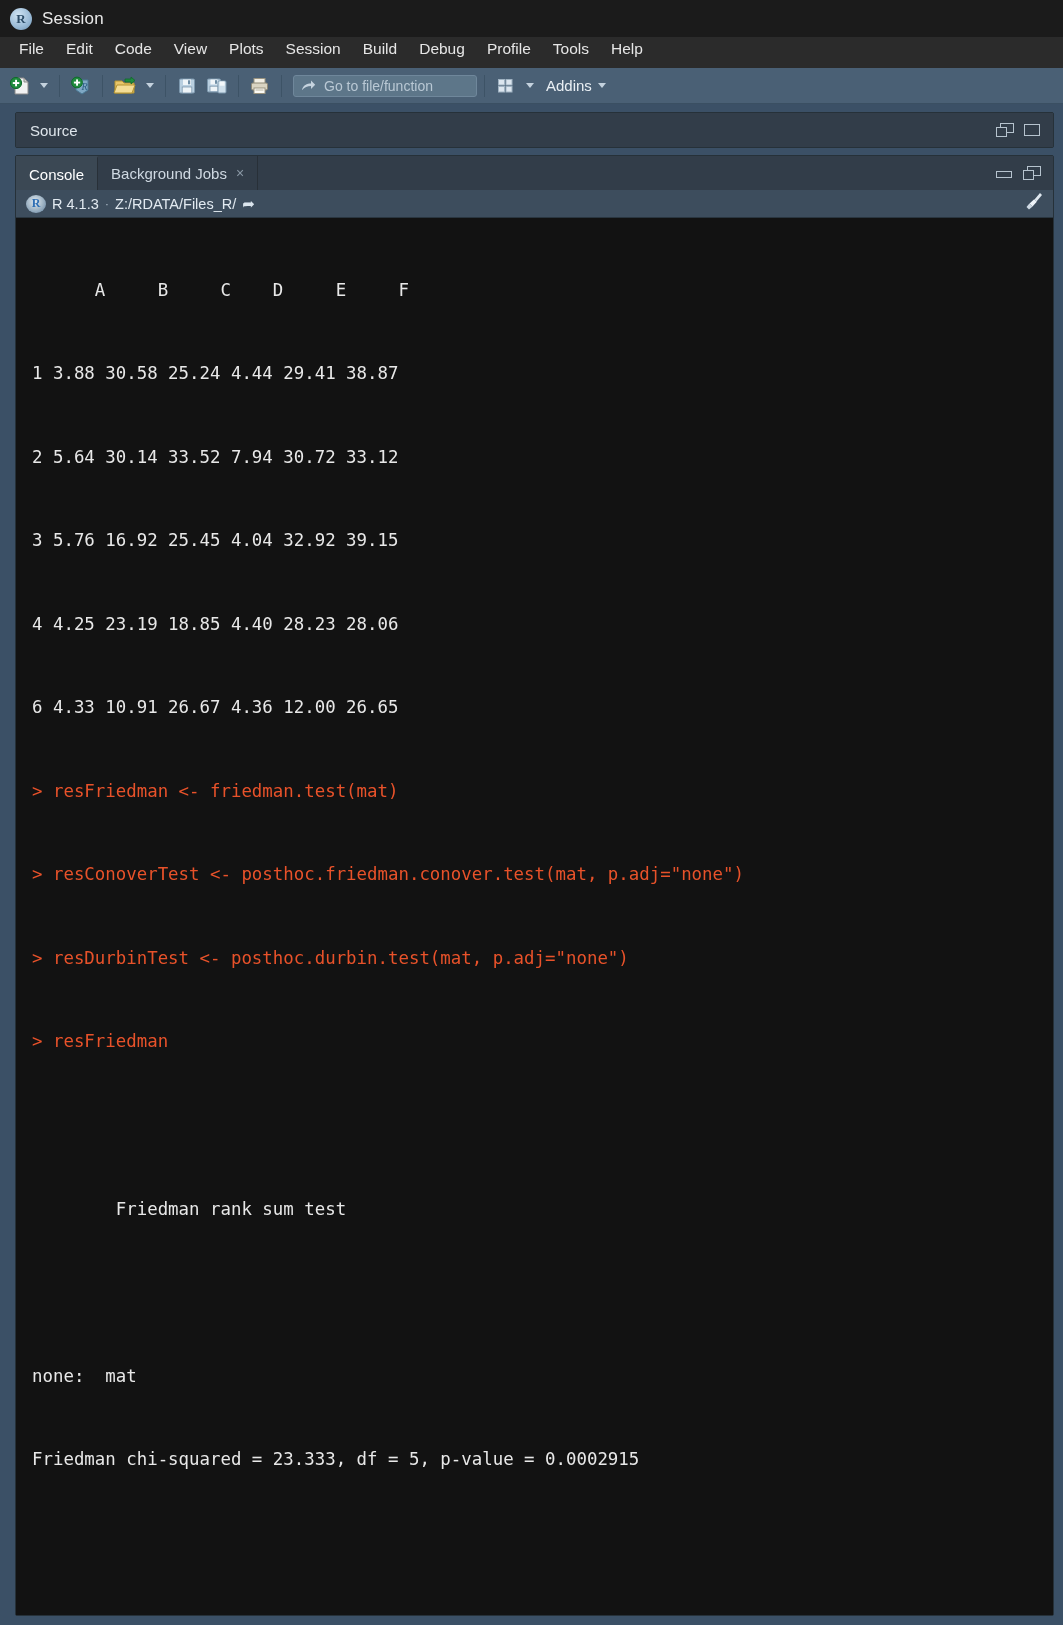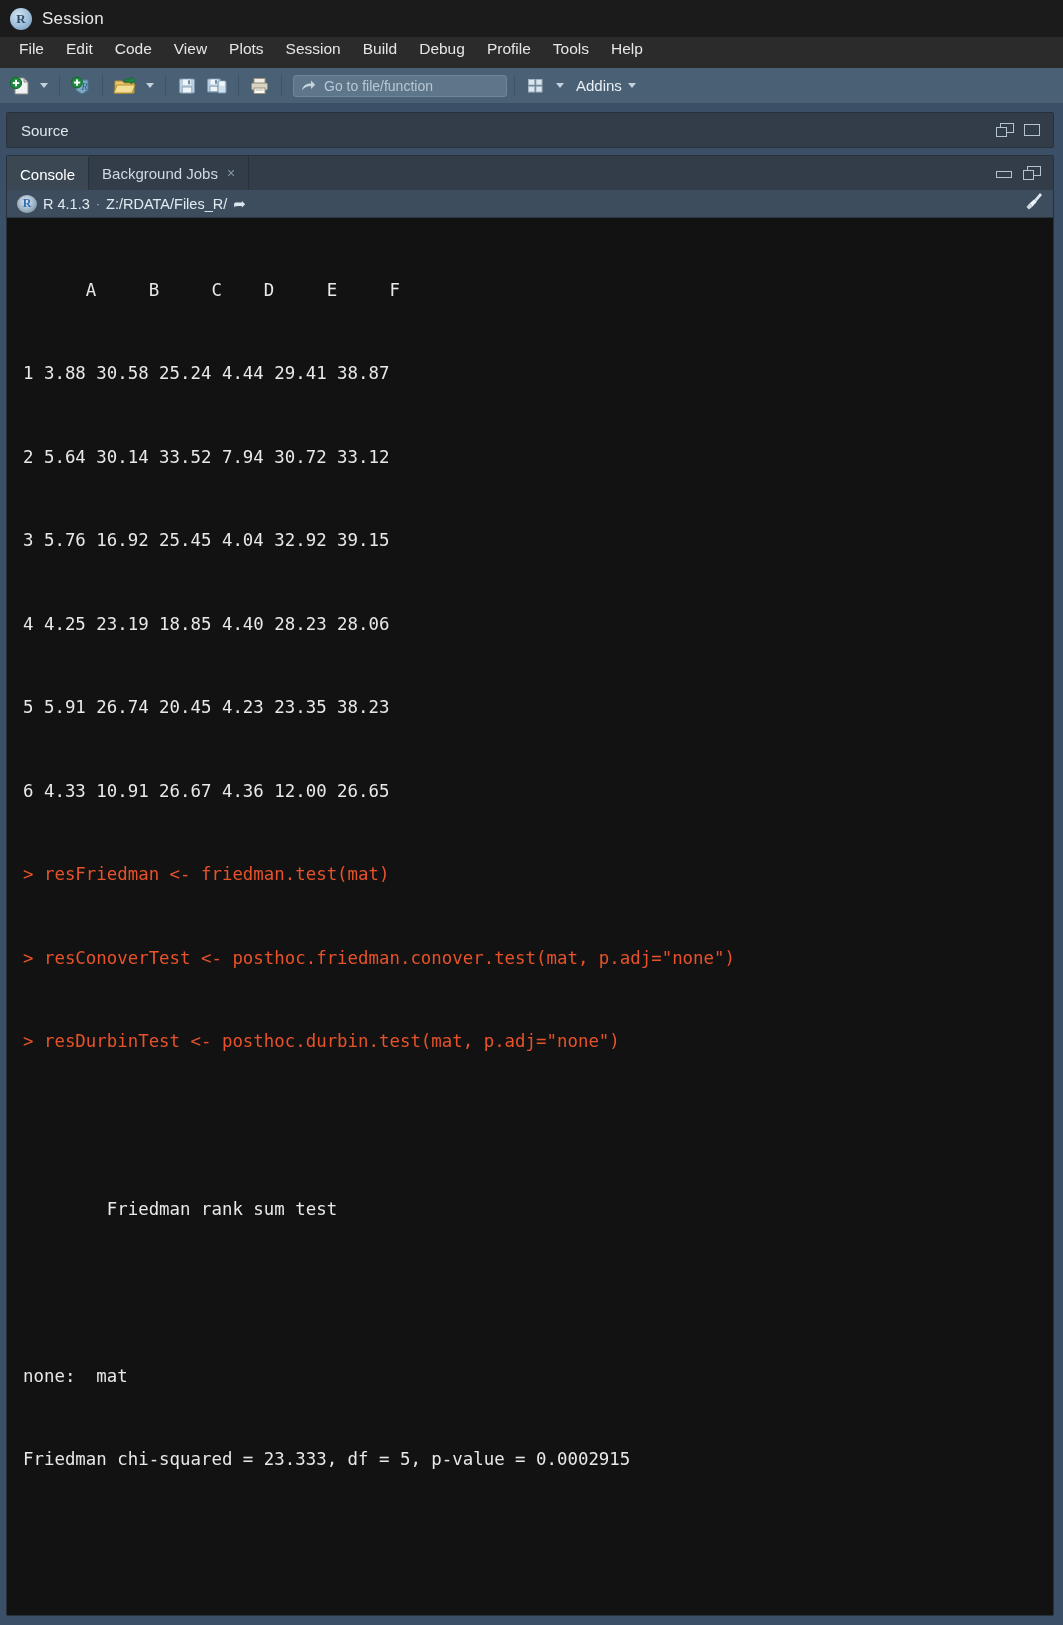--- a/index.html
+++ b/index.html
@@ -70,38 +70,38 @@
     width: 1px; height: 22px; background: #3d5366; margin: 0 5px;
   }
   .caret {
     width: 0; height: 0;
     border-left: 4px solid transparent;
     border-right: 4px solid transparent;
     border-top: 5px solid #c4d2de;
     margin: 0 4px;
   }
   .gotofile {
-    width: 214px; height: 22px;
+    width: 184px; height: 22px;
     background: #5d7689;
     border: 1px solid #6f879b;
     border-radius: 3px;
     display: flex; align-items: center;
     padding-left: 6px;
     margin-left: 4px;
   }
   .gotofile-label {
     color: #b9c8d4; font-size: 14px; margin-left: 8px;
   }
   .addins-label { color: #e9eff4; font-size: 15px; margin-left: 6px; }
 
   
   .panels {
     flex: 1 1 auto;
     display: flex; flex-direction: column;
-    padding: 8px 9px 9px 6px;
+    padding: 8px 9px 9px 15px;
     gap: 7px;
     min-height: 0;
   }
 
   .pane {
     background: #2f3a45;
     border: 1px solid #263139;
     border-radius: 2px;
     display: flex; flex-direction: column;
     min-height: 0;
@@ -366,25 +366,25 @@
             </svg>
           </span>
         </div>
 
         <div class="console-output">
           <div class="line">      A     B     C    D     E     F</div>
           <div class="line">1 3.88 30.58 25.24 4.44 29.41 38.87</div>
           <div class="line">2 5.64 30.14 33.52 7.94 30.72 33.12</div>
           <div class="line">3 5.76 16.92 25.45 4.04 32.92 39.15</div>
           <div class="line">4 4.25 23.19 18.85 4.40 28.23 28.06</div>
-          <div class="line">5 5.91 26.74 20.45 4.23 23.35 38.23</div>
           <div class="line">6 4.33 10.91 26.67 4.36 12.00 26.65</div>
           <div class="line cmd">&gt; resFriedman &lt;- friedman.test(mat)</div>
           <div class="line cmd">&gt; resConoverTest &lt;- posthoc.friedman.conover.test(mat, p.adj="none")</div>
           <div class="line cmd">&gt; resDurbinTest &lt;- posthoc.durbin.test(mat, p.adj="none")</div>
+          <div class="line cmd">&gt; resFriedman</div>
           <div class="line">&nbsp;</div>
           <div class="line">        Friedman rank sum test</div>
           <div class="line">&nbsp;</div>
           <div class="line">none:  mat</div>
           <div class="line">Friedman chi-squared = 23.333, df = 5, p-value = 0.0002915</div>
           
           
           
           
           

